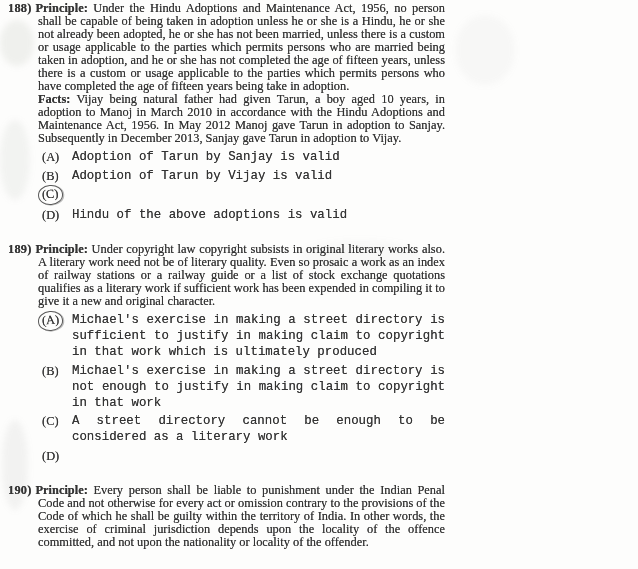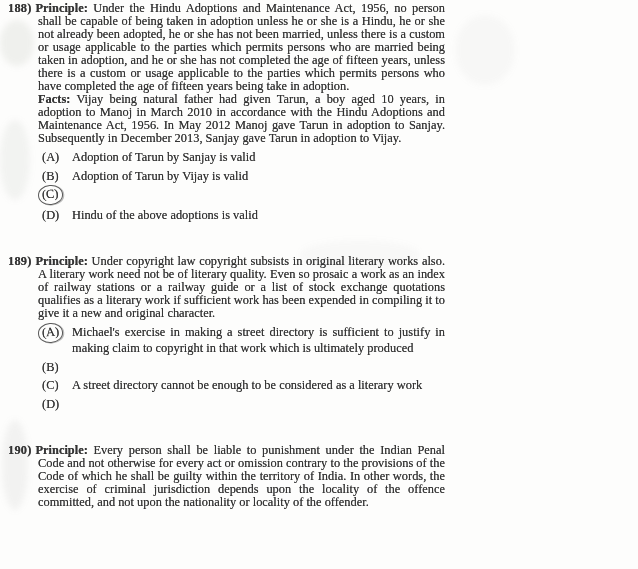--- a/index.html
+++ b/index.html
@@ -27,21 +27,21 @@
   .smudge-c { left: 2px;   top: 420px; width: 26px;  height: 90px;  background: rgba(110,120,110,0.08); }
   .smudge-d { left: 455px; top: 15px;  width: 60px;  height: 70px;  background: rgba(140,140,130,0.05); }
   .smudge-e { left: 300px; top: 240px; width: 120px; height: 30px;  background: rgba(130,130,120,0.04); }
 
   .page {
     position: absolute;
     top: 2px;
     left: 8px;
     width: 437px;
   }
-  .question { margin-top: 32px; }
+  .question { margin-top: 20px; }
   .question:first-child { margin-top: 0; }
 
   .para {
     font-size: 12.4px;
     line-height: 13px;
     text-align: justify;
     padding-left: 30px;
     text-shadow: 0 0 0.6px rgba(52,52,52,0.8);
   }
   .para.first-para { text-indent: -30px; }
@@ -61,20 +61,21 @@
     text-shadow: 0 0 0.6px rgba(52,52,52,0.8);
   }
   .optletter {
     flex: 0 0 30px;
     margin-left: 34px;
     white-space: nowrap;
   }
   .opttext {
     flex: 1;
     text-align: justify;
+    font-family: Liberation Mono, monospace;
   }
   
   .optletter .mark { display: inline-block; }
   .optletter.circled .mark {
     border: 1.3px solid rgba(60,60,60,0.85);
     border-radius: 50%;
     padding: 0px 3px 1.5px 3px;
     margin: -2px 0 0 -4px;
     transform: rotate(-4deg);
     box-shadow: 1px 0.5px 0 0.2px rgba(70,70,70,0.35);
@@ -124,20 +125,21 @@
       <span class="qnum">189)</span><span class="blabel">Principle:</span>
       <span>Under copyright law copyright subsists in original literary works also. A literary work need not be of literary quality. Even so prosaic a work as an index of railway stations or a railway guide or a list of stock exchange quotations qualifies as a literary work if sufficient work has been expended in compiling it to give it a new and original character.</span>
     </div>
     <div class="options">
       <div class="opt">
         <span class="optletter circled"><span class="mark">(A)</span></span>
         <span class="opttext">Michael's exercise in making a street directory is sufficient to justify in making claim to copyright in that work which is ultimately produced</span>
       </div>
       <div class="opt">
         <span class="optletter"><span class="mark">(B)</span></span>
+        <span class="opttext">Michael's exercise in making a street directory is not enough to justify in making claim to copyright in that work</span>
       </div>
       <div class="opt">
         <span class="optletter"><span class="mark">(C)</span></span>
         <span class="opttext">A street directory cannot be enough to be considered as a literary work</span>
       </div>
       <div class="opt">
         <span class="optletter"><span class="mark">(D)</span></span>
       </div>
     </div>
   </div>

